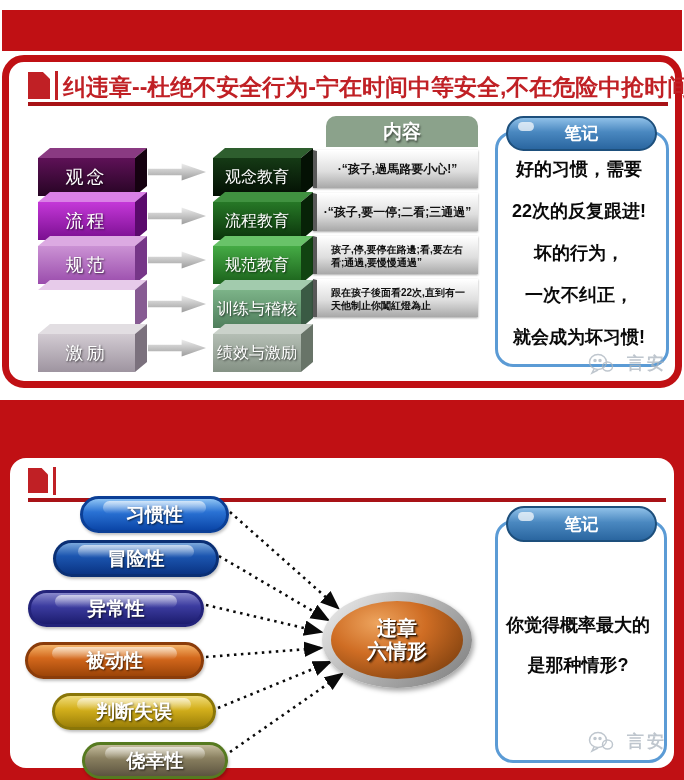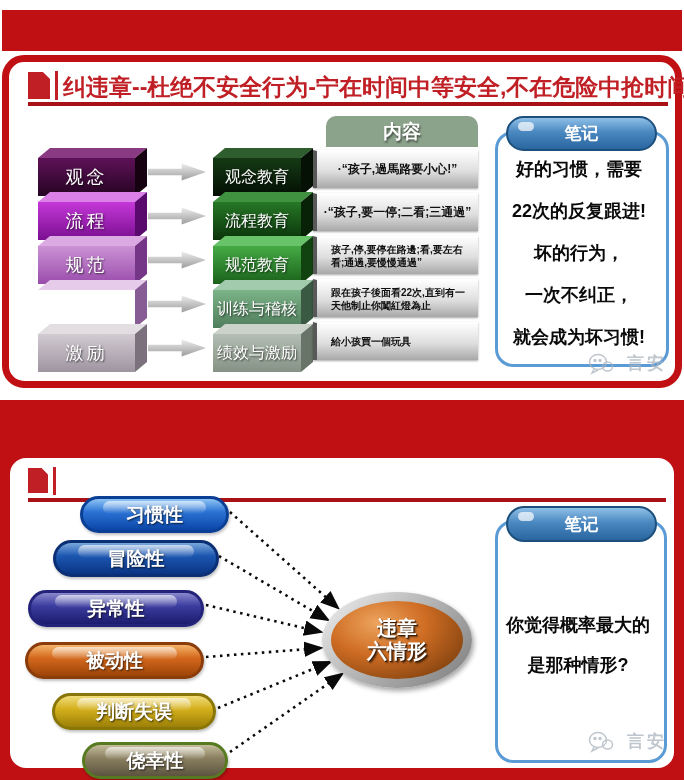--- a/index.html
+++ b/index.html
@@ -146,21 +146,20 @@
     <div class="topf"></div>
       <div class="sidef"></div>
       <div class="face">绩效与激励</div>
     </div>
 
   <div class="cheader" style="left:326px;top:116px;width:152px;height:31px;">内容</div>
   <div class="citem ctr" style="left:313px;top:150px;">·“孩子,過馬路要小心!”</div>
   <div class="citem ctr" style="left:313px;top:193px;">·“孩子,要一停;二看;三通過”</div>
   <div class="citem" style="left:313px;top:236px;">孩子,停,要停在路邊;看,要左右看;通過,要慢慢通過”</div>
   <div class="citem" style="left:313px;top:279px;">跟在孩子後面看22次,直到有一天他制止你闖紅燈為止</div>
-  <div class="citem" style="left:313px;top:322px;">給小孩買一個玩具</div>
 
   <div class="nbox" style="left:495px;top:131px;width:168px;height:230px;"></div>
   <div class="npill" style="left:506px;top:116px;width:147px;height:31px;">笔记</div>
   <div class="nlines" style="left:495px;top:158px;width:168px;height:190px;">
     <div class="nline">好的习惯，需要</div>
     <div class="nline">22次的反复跟进!</div>
     <div class="nline">坏的行为，</div>
     <div class="nline">一次不纠正，</div>
     <div class="nline">就会成为坏习惯!</div>
   </div>

